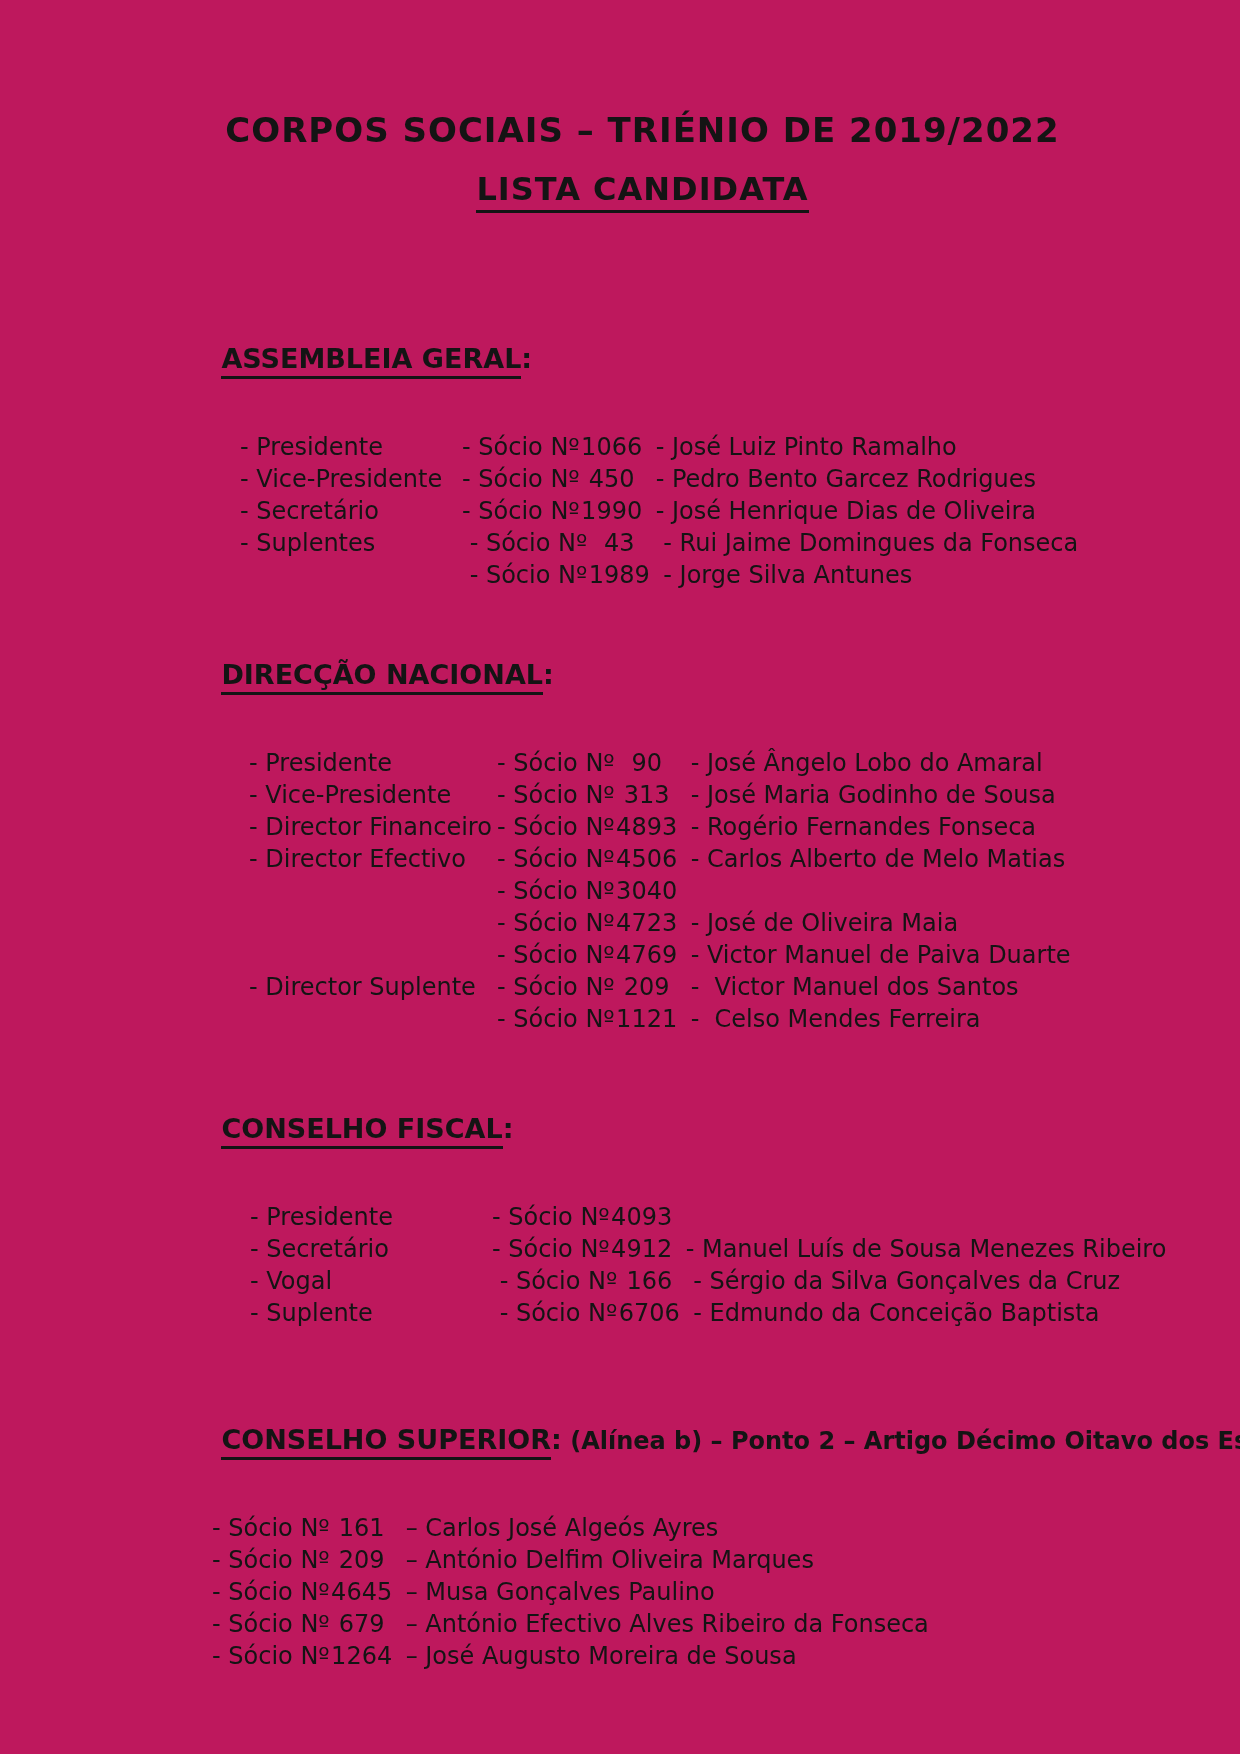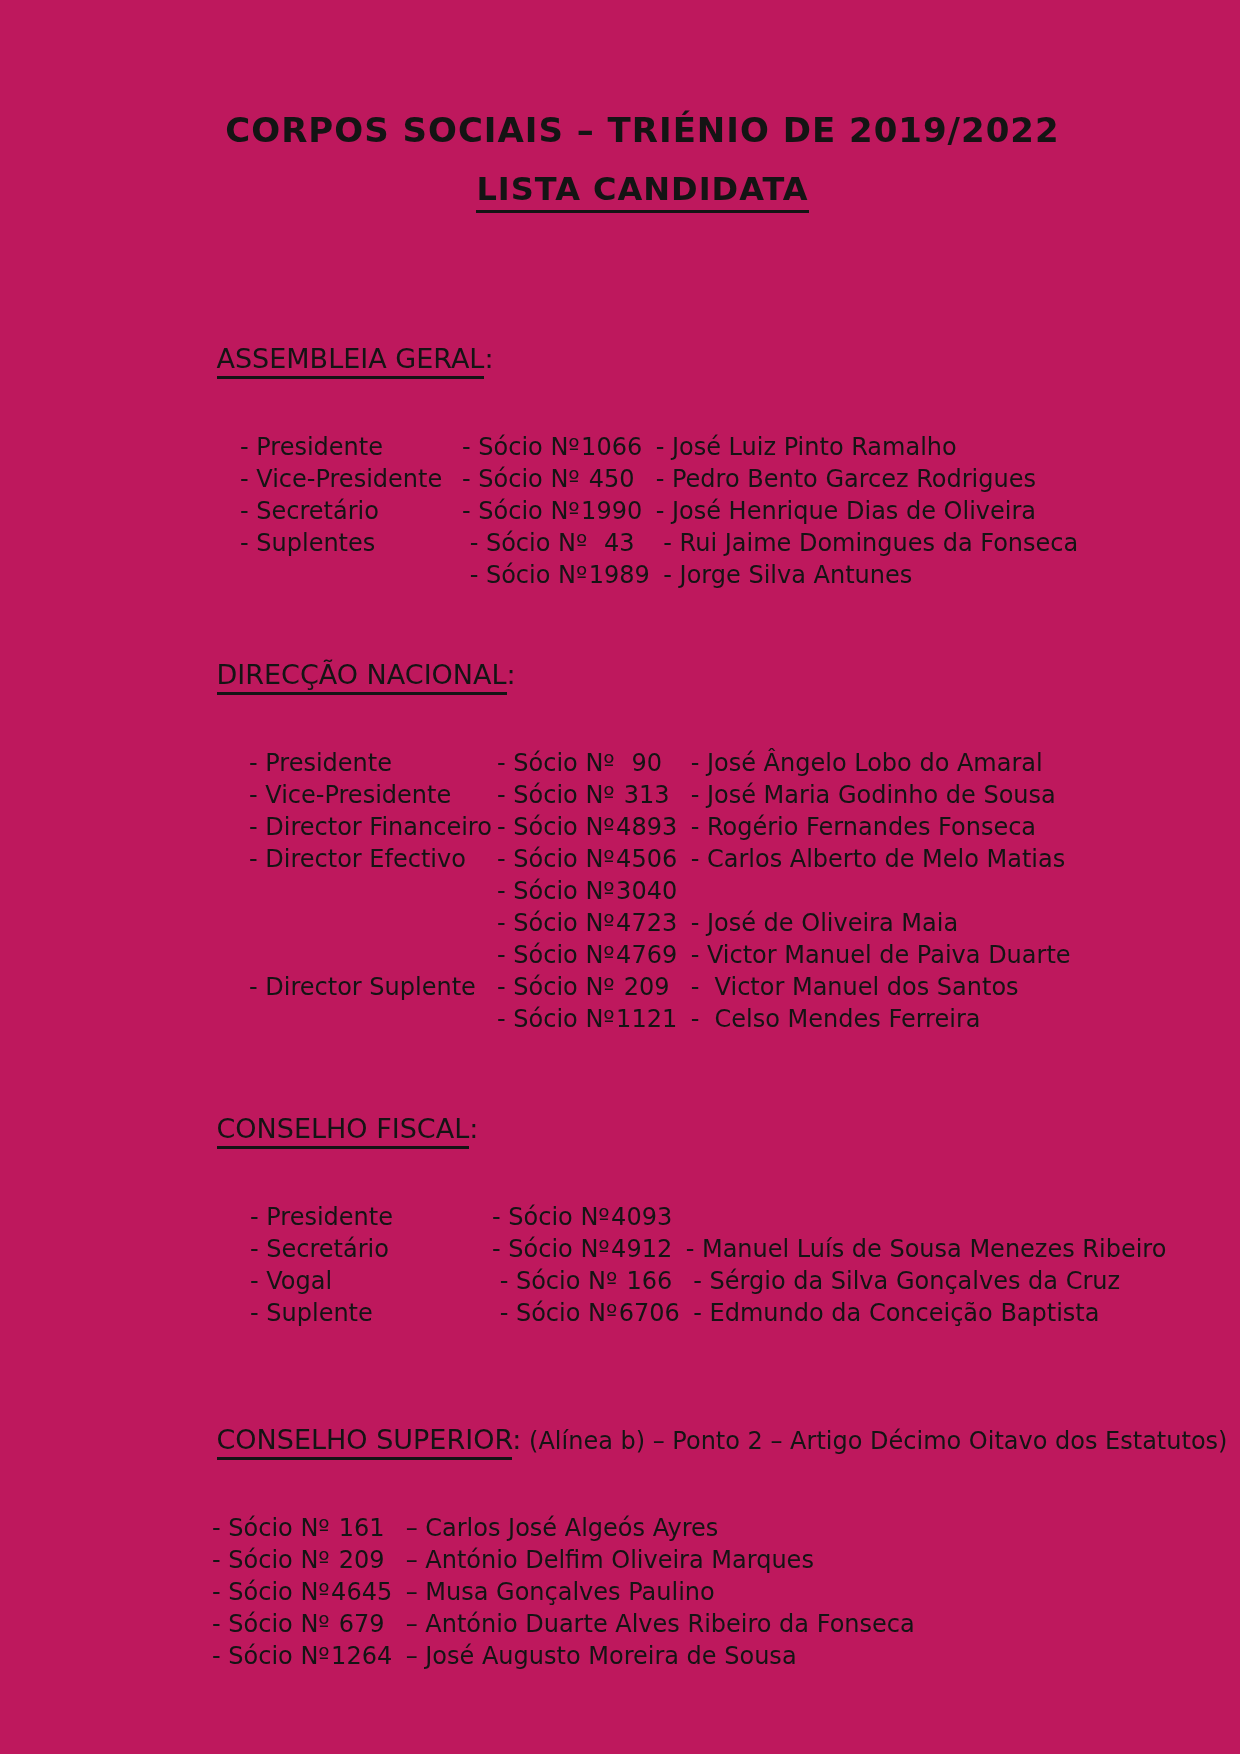--- a/index.html
+++ b/index.html
@@ -33,21 +33,21 @@
     font-weight: bold;
     letter-spacing: 1px;
   }
   .u {
     border-bottom: 3px solid #141414;
     padding-bottom: 2px;
   }
   .sec-head {
     margin: 0 16px 0 165px;
     font-size: 27px;
-    font-weight: normal;
+    font-weight: bold;
     white-space: pre;
   }
   .sec-suffix {
     font-size: 24px;
     white-space: pre;
   }
   .rows { margin-top: 26px; margin-left: 12px; }
   .row {
     display: flex;
     font-size: 24px;
@@ -251,21 +251,21 @@
     
     <span class="socio-label">- Sócio Nº</span>
     <span class="socio-num">4645</span>
     <span class="socio-name">– Musa Gonçalves Paulino</span>
   </div>
 
   <div class="row">
     
     <span class="socio-label">- Sócio Nº</span>
     <span class="socio-num">679</span>
-    <span class="socio-name">– António Duarte Alves Ribeiro da Fonseca</span>
+    <span class="socio-name">– António Efectivo Alves Ribeiro da Fonseca</span>
   </div>
 
   <div class="row">
     
     <span class="socio-label">- Sócio Nº</span>
     <span class="socio-num">1264</span>
     <span class="socio-name">– José Augusto Moreira de Sousa</span>
   </div>
 </div>
   </section>

